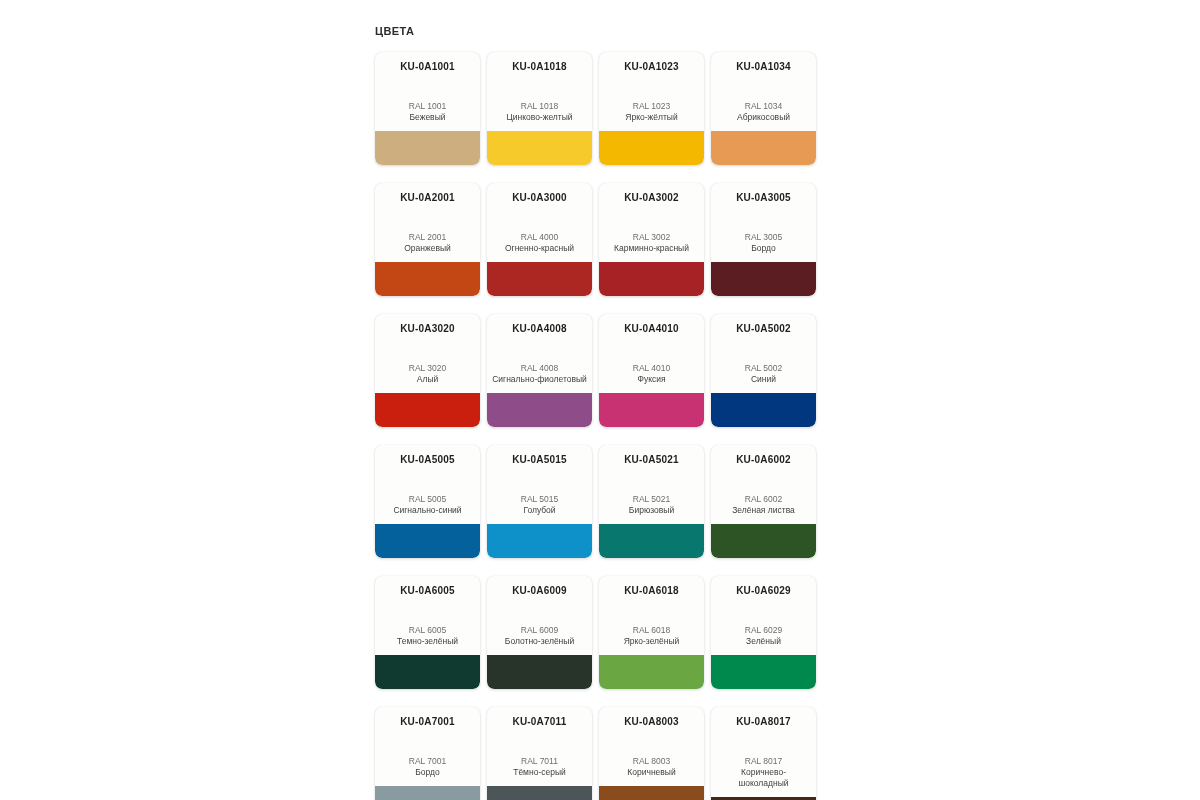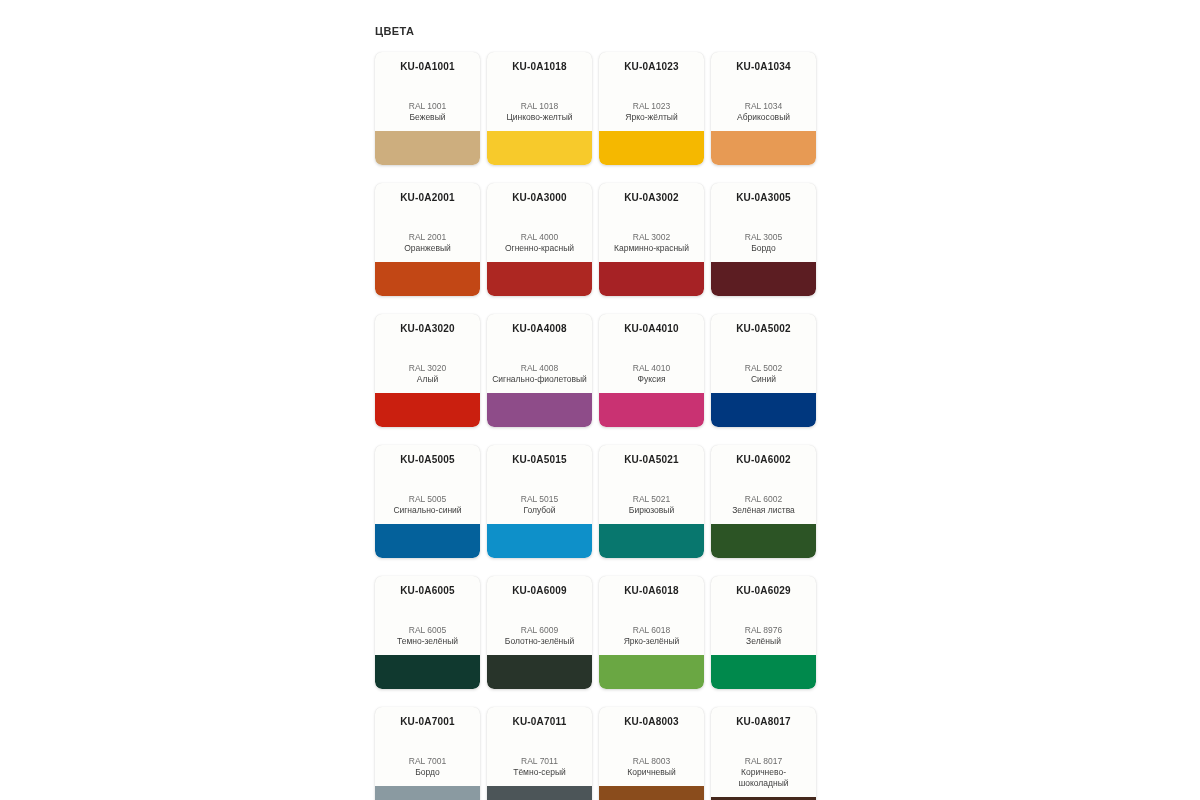--- a/index.html
+++ b/index.html
@@ -248,21 +248,21 @@
           <div class="swatch-text">
             <div class="swatch-code">KU-0A6018</div>
             <div class="swatch-ral">RAL 6018</div>
             <div class="swatch-name">Ярко-зелёный</div>
           </div>
           <div class="swatch-color" style="background: rgb(106, 167, 67);"></div>
         </div>
         <div class="swatch-card">
           <div class="swatch-text">
             <div class="swatch-code">KU-0A6029</div>
-            <div class="swatch-ral">RAL 8976</div>
+            <div class="swatch-ral">RAL 6029</div>
             <div class="swatch-name">Зелёный</div>
           </div>
           <div class="swatch-color" style="background: rgb(0, 137, 76);"></div>
         </div>
         <div class="swatch-card">
           <div class="swatch-text">
             <div class="swatch-code">KU-0A7001</div>
             <div class="swatch-ral">RAL 7001</div>
             <div class="swatch-name">Бордо</div>
           </div>

